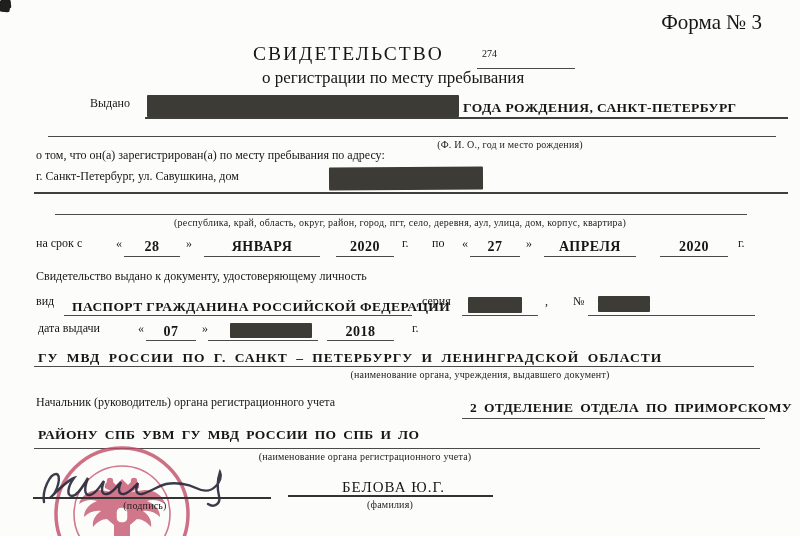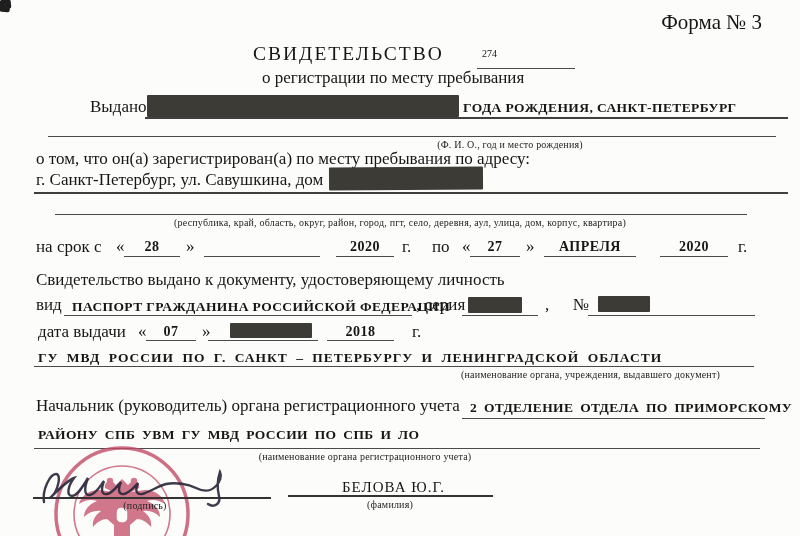--- a/index.html
+++ b/index.html
@@ -11,21 +11,21 @@
     position:relative;width:800px;height:536px;margin:0 auto;
     background:var(--paper);overflow:hidden;
     font-family:"Liberation Serif","DejaVu Serif",serif;color:var(--ink);
   }
   .abs{position:absolute;white-space:nowrap;line-height:1.15;}
   .rule{position:absolute;height:1px;background:var(--line);}
   .rule.th{height:2px;background:#3f3f3f;}
   .bar{position:absolute;background:var(--redaction);border-radius:1px;}
   .cap{font-size:10px;color:#222;text-align:center;letter-spacing:.2px;}
   .val{font-weight:700;font-size:13.5px;letter-spacing:.4px;}
-  .lbl{font-size:17px;}
+  .lbl{font-size:12px;}
   .seg{position:absolute;text-align:center;font-weight:700;font-size:14px;letter-spacing:.5px;}
   .mark{position:absolute;background:#1f1f1f;border-radius:2px;}
 </style>
 </head>
 <body>
 
 <div id="page">
 
   <div class="mark" style="left:0;top:8;width:11px;height:9px;transform:rotate(-6deg);"></div>
   <div class="mark" style="left:0;top:34;width:10px;height:12px;transform:rotate(4deg);"></div>
@@ -48,20 +48,21 @@
   <div class="bar" style="left:329px;top:167px;width:154px;height:23px;transform:rotate(-.3deg);"></div>
   <div class="rule th" style="left:34px;top:192px;width:754px;"></div>
   <div class="rule" style="left:55px;top:214px;width:692px;"></div>
   <div class="abs cap" style="left:100px;top:217px;width:600px;">(республика, край, область, округ, район, город, пгт, село, деревня, аул, улица, дом, корпус, квартира)</div>
 
   <div class="abs lbl" style="left:36px;top:237px;">на срок с</div>
   <div class="abs lbl" style="left:116px;top:237px;">«</div>
   <div class="seg" style="left:124px;top:239px;width:56px;">28</div>
   <div class="rule" style="left:124px;top:256px;width:56px;"></div>
   <div class="abs lbl" style="left:186px;top:237px;">»</div>
+  <div class="seg" style="left:204px;top:239px;width:116px;">ЯНВАРЯ</div>
   <div class="rule" style="left:204px;top:256px;width:116px;"></div>
   <div class="seg" style="left:336px;top:239px;width:58px;">2020</div>
   <div class="rule" style="left:336px;top:256px;width:58px;"></div>
   <div class="abs lbl" style="left:402px;top:237px;">г.</div>
   <div class="abs lbl" style="left:432px;top:237px;">по</div>
   <div class="abs lbl" style="left:462px;top:237px;">«</div>
   <div class="seg" style="left:470px;top:239px;width:50px;">27</div>
   <div class="rule" style="left:470px;top:256px;width:50px;"></div>
   <div class="abs lbl" style="left:526px;top:237px;">»</div>
   <div class="seg" style="left:544px;top:239px;width:92px;">АПРЕЛЯ</div>
@@ -89,21 +90,21 @@
   <div class="rule" style="left:146px;top:340px;width:50px;"></div>
   <div class="abs lbl" style="left:202px;top:322px;">»</div>
   <div class="bar" style="left:230px;top:323px;width:82px;height:15px;"></div>
   <div class="rule" style="left:208px;top:340px;width:110px;"></div>
   <div class="seg" style="left:327px;top:324px;width:67px;">2018</div>
   <div class="rule" style="left:327px;top:340px;width:67px;"></div>
   <div class="abs lbl" style="left:412px;top:322px;">г.</div>
 
   <div class="abs val" style="left:38px;top:350px;letter-spacing:1px;word-spacing:4px;">ГУ МВД РОССИИ ПО Г. САНКТ – ПЕТЕРБУРГУ И ЛЕНИНГРАДСКОЙ ОБЛАСТИ</div>
   <div class="rule" style="left:34px;top:366px;width:720px;"></div>
-  <div class="abs cap" style="left:240px;top:369px;width:480px;text-align:right;">(наименование органа, учреждения, выдавшего документ)</div>
+  <div class="abs cap" style="left:240px;top:369px;width:480px;">(наименование органа, учреждения, выдавшего документ)</div>
 
   <div class="abs lbl" style="left:36px;top:396px;">Начальник (руководитель) органа регистрационного учета</div>
   <div class="abs val" style="left:470px;top:400px;word-spacing:3px;">2 ОТДЕЛЕНИЕ ОТДЕЛА  ПО ПРИМОРСКОМУ</div>
   <div class="rule" style="left:462px;top:418px;width:303px;"></div>
   <div class="abs val" style="left:38px;top:427px;word-spacing:3px;">РАЙОНУ СПБ УВМ  ГУ  МВД РОССИИ  ПО СПБ  И  ЛО</div>
   <div class="rule" style="left:34px;top:448px;width:726px;"></div>
   <div class="abs cap" style="left:165px;top:451px;width:400px;">(наименование органа регистрационного учета)</div>
 
   <svg style="position:absolute;left:30px;top:441px;" width="185" height="95" viewBox="0 0 185 95" opacity="0.88">
     <g fill="none" stroke="var(--stamp)">

